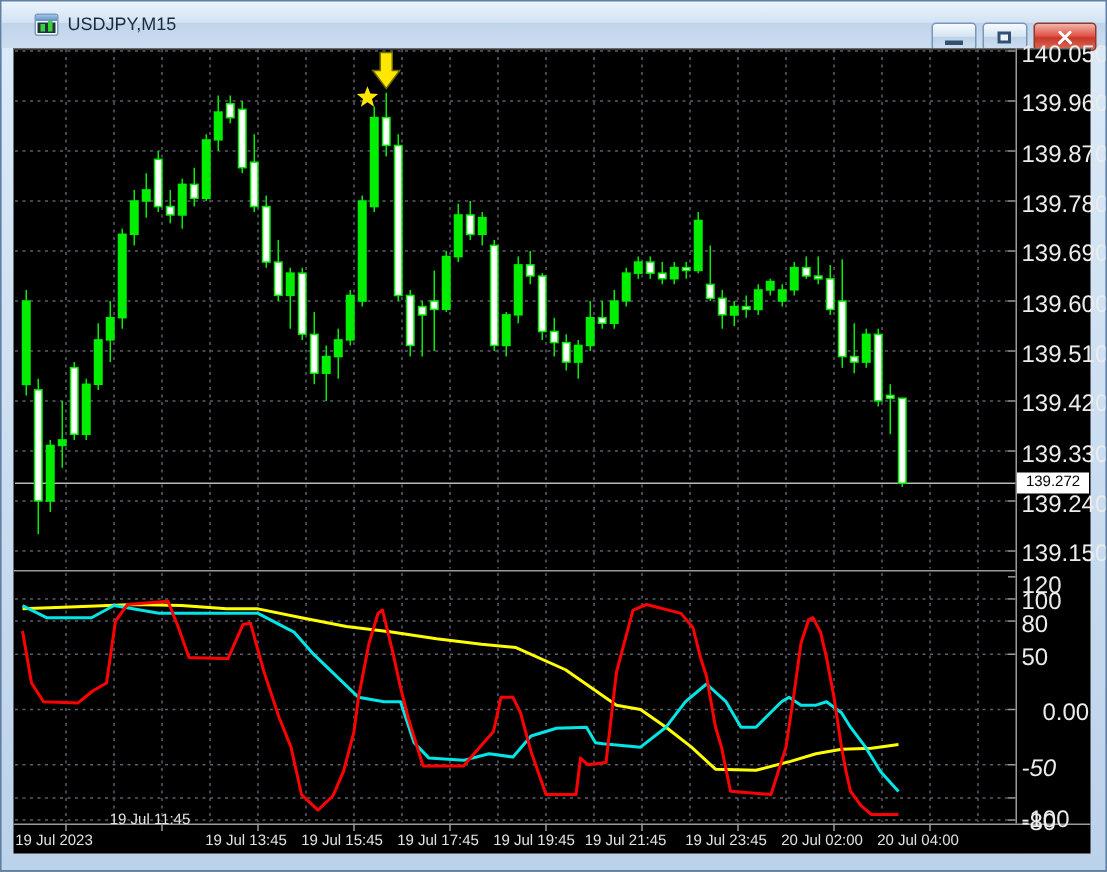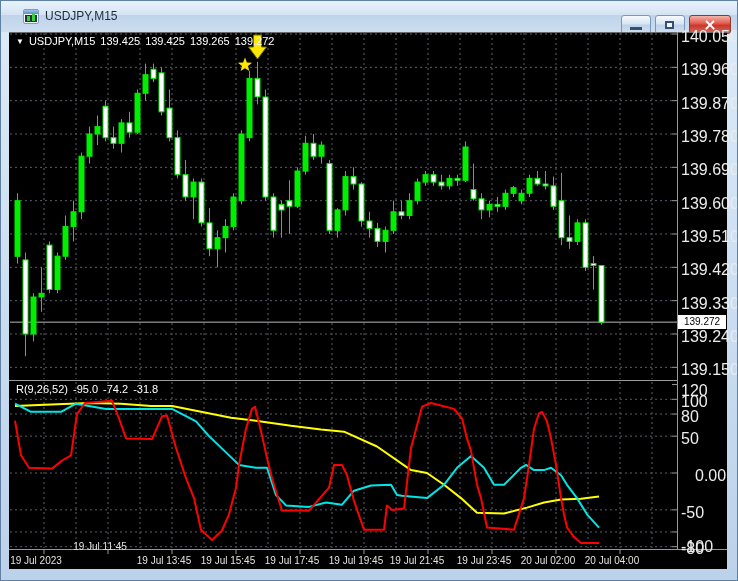--- a/index.html
+++ b/index.html
@@ -321,38 +321,32 @@
       <div class="scale-label" style="left: 680px; top: 227px;">139.510</div>
       <div class="scale-label" style="left: 680px; top: 260.333px;">139.420</div>
       <div class="scale-label" style="left: 680px; top: 293.666px;">139.330</div>
       <div class="scale-label" style="left: 680px; top: 327px;">139.240</div>
       <div class="scale-label" style="left: 680px; top: 360.333px;">139.150</div>
       <div class="scale-label" style="left: 680px; top: 381px;">120</div>
       <div class="scale-label" style="left: 680px; top: 392.3px;">100</div>
       <div class="scale-label" style="left: 680px; top: 407.04px;">80</div>
       <div class="scale-label" style="left: 680px; top: 429.15px;">50</div>
       <div class="scale-label" style="left: 680px; top: 466px; padding-left: 14px;">0.00</div>
-      <div class="scale-label" style="left: 680px; top: 502.85px;">-50</div>
+      <div class="scale-label" style="left: 680px; top: 502.85px; font-style: italic;">-50</div>
       <div class="scale-label" style="left: 680px; top: 539px;">-80</div>
       <div class="scale-label" style="left: 680px; top: 537px;">-100</div>
       <div class="time-label" style="left: -7px; top: 554px; width: 84px;">19 Jul 2023</div>
       <div class="time-label" style="left: 57px; top: 540px; width: 84px;">19 Jul 11:45</div>
       <div class="time-label" style="left: 121px; top: 554px; width: 84px;">19 Jul 13:45</div>
       <div class="time-label" style="left: 185px; top: 554px; width: 84px;">19 Jul 15:45</div>
       <div class="time-label" style="left: 249px; top: 554px; width: 84px;">19 Jul 17:45</div>
       <div class="time-label" style="left: 313px; top: 554px; width: 84px;">19 Jul 19:45</div>
       <div class="time-label" style="left: 377px; top: 554px; width: 78px;">19 Jul 21:45</div>
       <div class="time-label" style="left: 441px; top: 554px; width: 84px;">19 Jul 23:45</div>
       <div class="time-label" style="left: 505px; top: 554px; width: 84px;">20 Jul 02:00</div>
       <div class="time-label" style="left: 569px; top: 554px; width: 84px;">20 Jul 04:00</div>
     </div>
 
-  <div class="ohlc-label">
-    <span class="marker">▼</span><span>USDJPY,M15</span><span>139.425</span><span>139.425</span><span>139.265</span><span>139.272</span>
-  </div>
-
-  <div class="ind-label">
-    <span>R(9,26,52)</span><span>-95.0</span><span>-74.2</span><span>-31.8</span>
-  </div>
+
 
   <div class="price-box">139.272</div>
 
 </div>
 
 </body></html>

